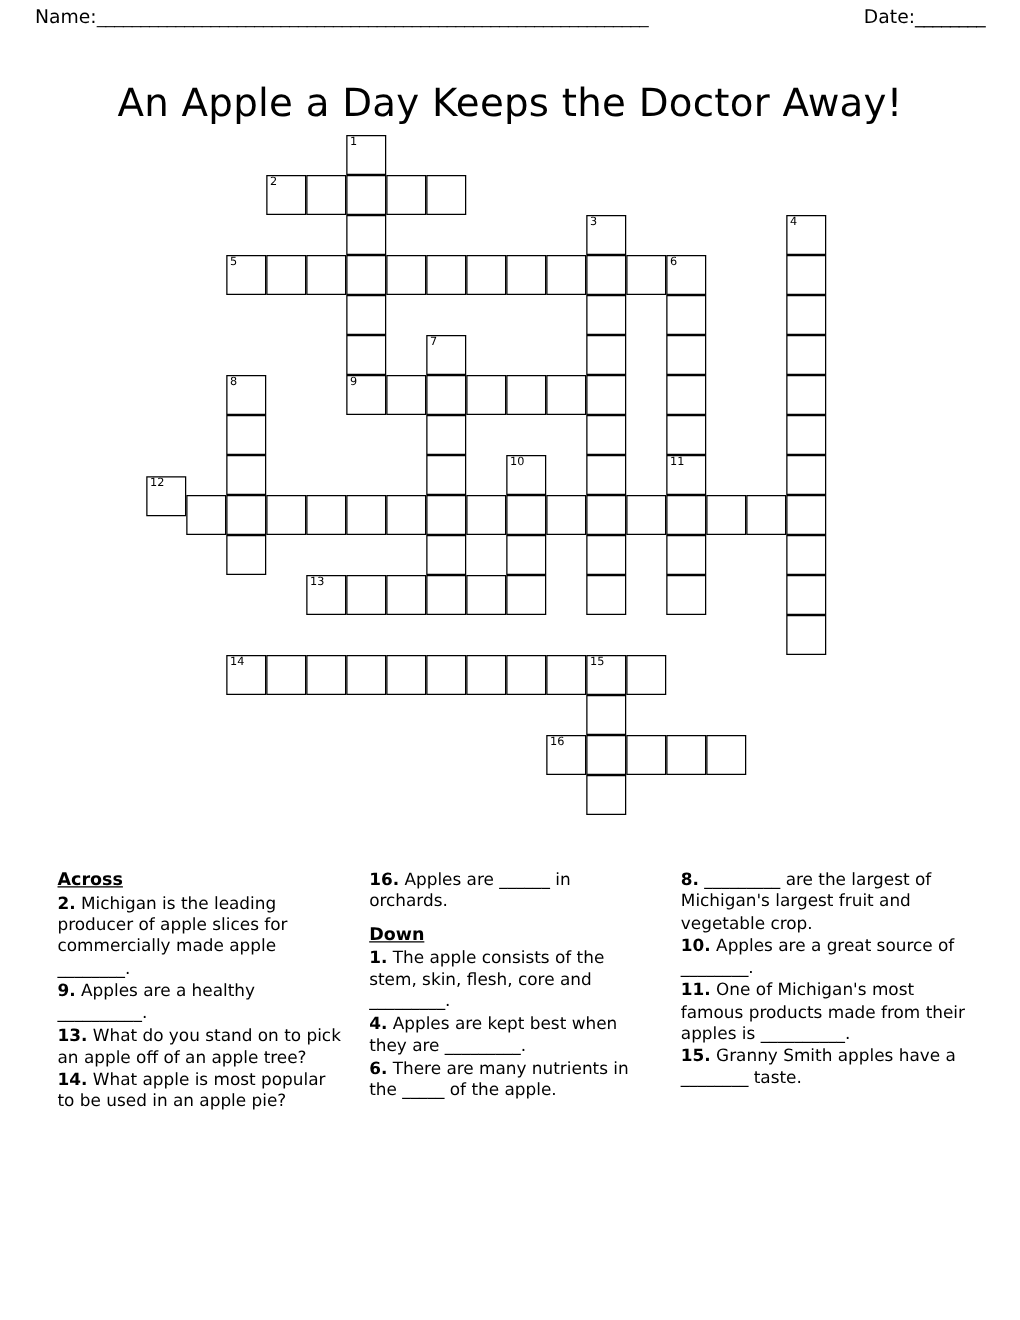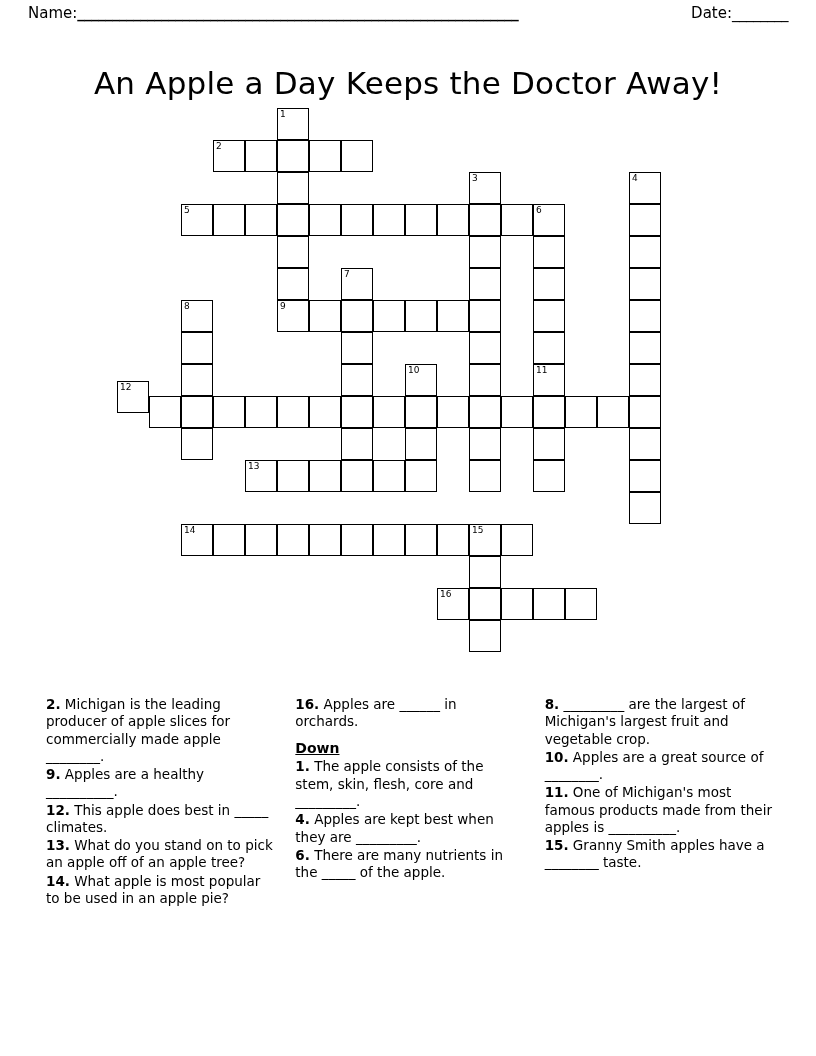--- a/index.html
+++ b/index.html
@@ -31,21 +31,20 @@
     display: flex;
     align-items: baseline;
     font-size: 15px;
   }
   .name-label { white-space: pre; }
   .name-rule {
     flex: 1 1 auto;
     white-space: nowrap;
     overflow: hidden;
     letter-spacing: -0.5px;
-    font-weight: bold;
   }
   .date-label { white-space: pre; margin-left: 14px; }
   .date-rule { white-space: nowrap; letter-spacing: -0.5px; }
 
   
   .title {
     position: absolute;
     top: 44px;
     left: 0;
     width: 816px;
@@ -250,24 +249,24 @@
         <span class="num">16</span>
       </div>
       <div class="cell" style="left: 469px; top: 588px;"></div>
       <div class="cell" style="left: 501px; top: 588px;"></div>
       <div class="cell" style="left: 533px; top: 588px;"></div>
       <div class="cell" style="left: 565px; top: 588px;"></div>
       <div class="cell" style="left: 469px; top: 620px;"></div>
     </div>
 
   <div class="clues">
+    <div class="clue-head">Across</div>
     <div id="across-list">
         <p class="clue"><b>2.</b><span> Michigan is the leading producer of apple slices for commercially made apple ________.</span></p>
         <p class="clue"><b>9.</b><span> Apples are a healthy __________.</span></p>
-        <p class="clue"><b>12.</b><span> This apple does best in _____ climates.</span></p>
         <p class="clue"><b>13.</b><span> What do you stand on to pick an apple off of an apple tree?</span></p>
         <p class="clue"><b>14.</b><span> What apple is most popular to be used in an apple pie?</span></p>
         <p class="clue"><b>16.</b><span> Apples are ______ in orchards.</span></p>
       </div>
     <div class="clue-head down">Down</div>
     <div id="down-list">
         <p class="clue"><b>1.</b><span> The apple consists of the stem, skin, flesh, core and _________.</span></p>
         <p class="clue"><b>4.</b><span> Apples are kept best when they are _________.</span></p>
         <p class="clue"><b>6.</b><span> There are many nutrients in the _____ of the apple.</span></p>
         <p class="clue"><b>8.</b><span> _________ are the largest of Michigan's largest fruit and vegetable crop.</span></p>

